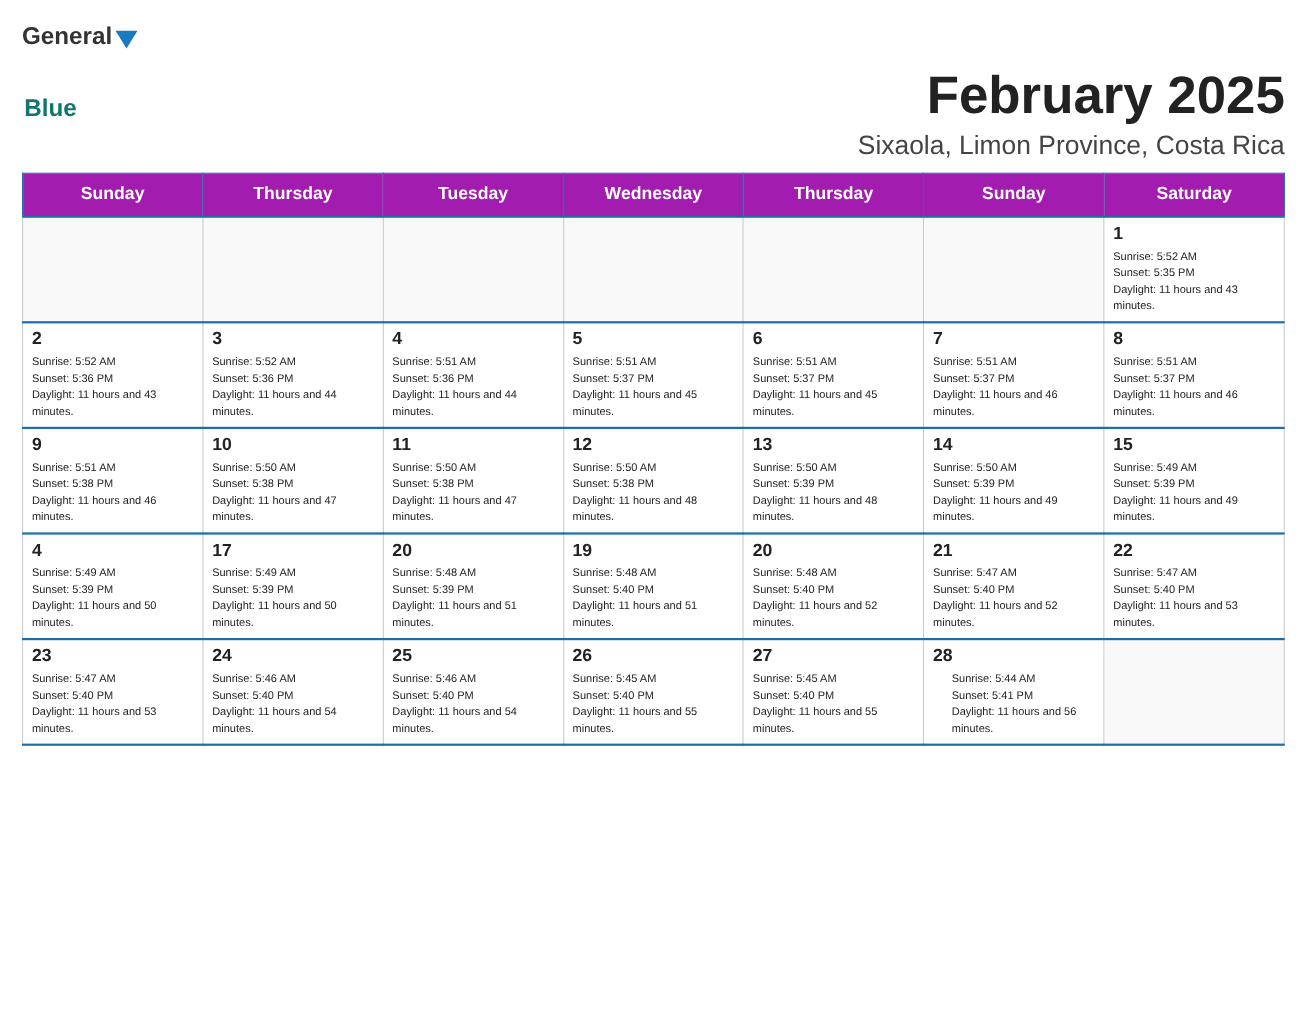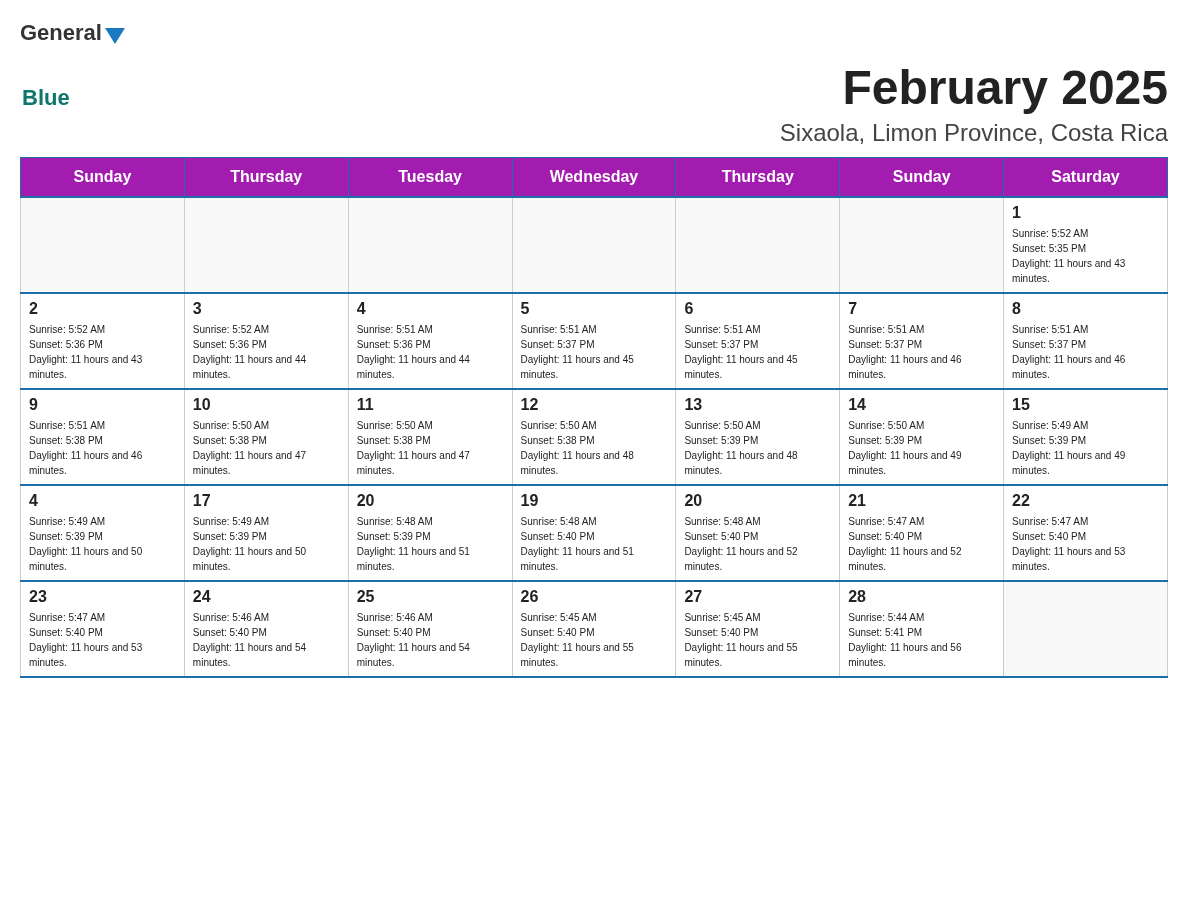--- a/index.html
+++ b/index.html
@@ -304,20 +304,20 @@
 Daylight: 11 hours and 55 minutes.</div>
         </td>
         <td>
           <span class="day-number">27</span>
           <div class="day-info" style="white-space: pre-line;">Sunrise: 5:45 AM
 Sunset: 5:40 PM
 Daylight: 11 hours and 55 minutes.</div>
         </td>
         <td>
           <span class="day-number">28</span>
-          <div class="day-info" style="white-space: pre-line;">Sunrise: 5:44 AM
+          <div class="day-info" style="white-space: pre-line; margin-left: 17px;">Sunrise: 5:44 AM
 Sunset: 5:41 PM
 Daylight: 11 hours and 56 minutes.</div>
         </td>
         <td class="empty-cell"></td>
       </tr>
     </tbody>
 </table>
 
 </body></html>

